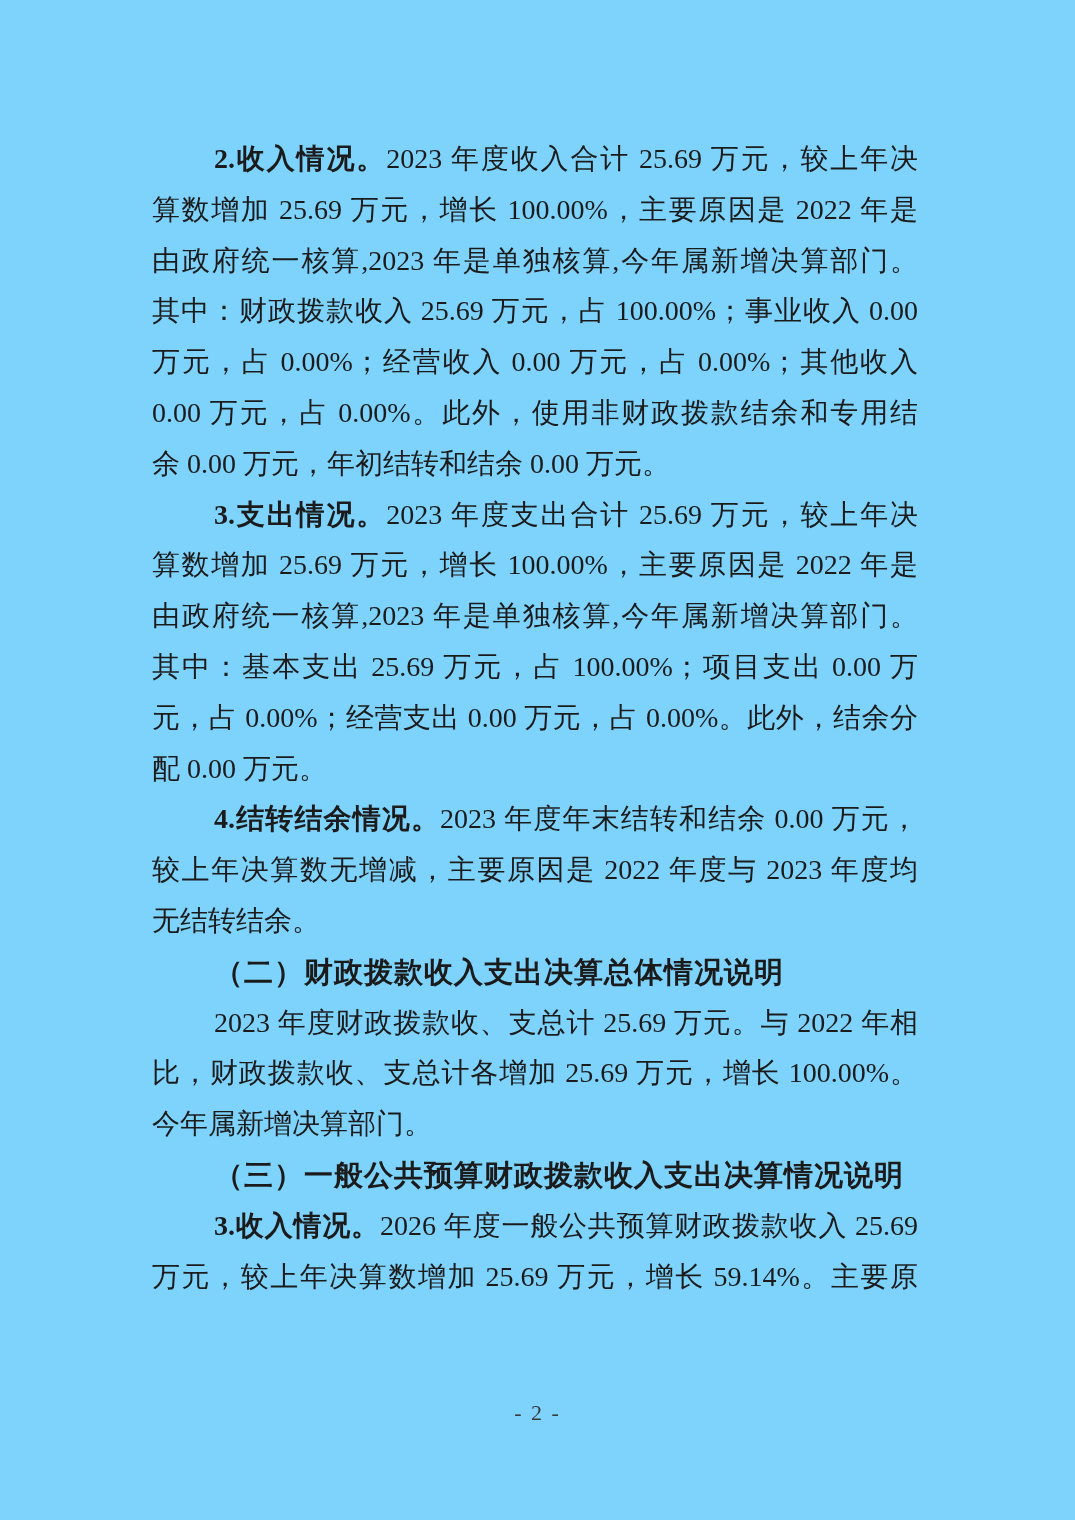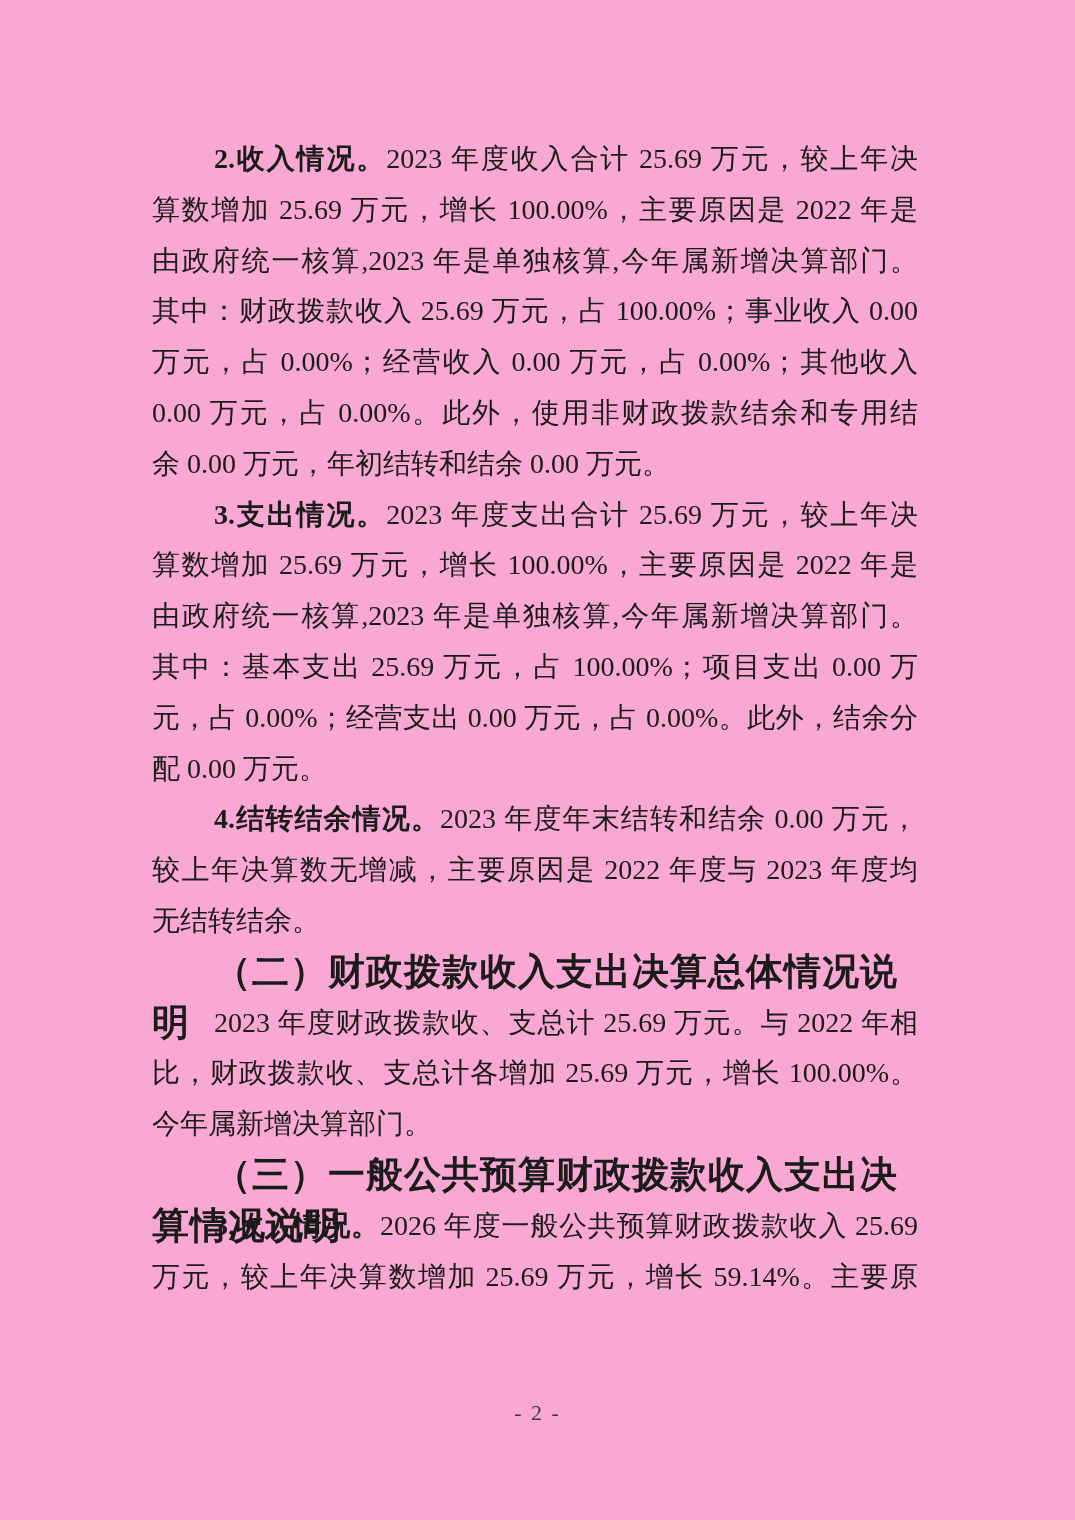--- a/index.html
+++ b/index.html
@@ -6,42 +6,42 @@
   body {
     width: 1075px;
     height: 1520px;
     background: #ffffff;
     font-family: "Liberation Serif", "DejaVu Serif", serif;
   }
   .page {
     position: relative;
     width: 1075px;
     height: 1520px;
-    background: #f9a8d4;
+    background: #7dd3fc;
     overflow: hidden;
     color: #1b1b1b;
   }
   .body-text {
     position: absolute;
     left: 152px;
     top: 134px;
     width: 766px;
   }
   .line {
     height: 50.8px;
     line-height: 50.8px;
     font-size: 28px;
     white-space: normal;
     overflow: visible;
   }
   .line.j { text-align: justify; text-align-last: justify; }
-  .line.l { text-align: left; text-align-last: left; }
+  .line.l { text-align: center; text-align-last: left; }
   .line.i { text-indent: 62px; }
   .line .b { font-weight: bold; }
-  .line.h { font-weight: bold; font-size: 37px; letter-spacing: 1px; }
+  .line.h { font-weight: bold; font-size: 29px; letter-spacing: 1px; }
   .footer {
     position: absolute;
     left: 0;
     top: 1400px;
     width: 100%;
     text-align: center;
     font-size: 22px;
     color: #3a3a3a;
     letter-spacing: 2px;
   }

